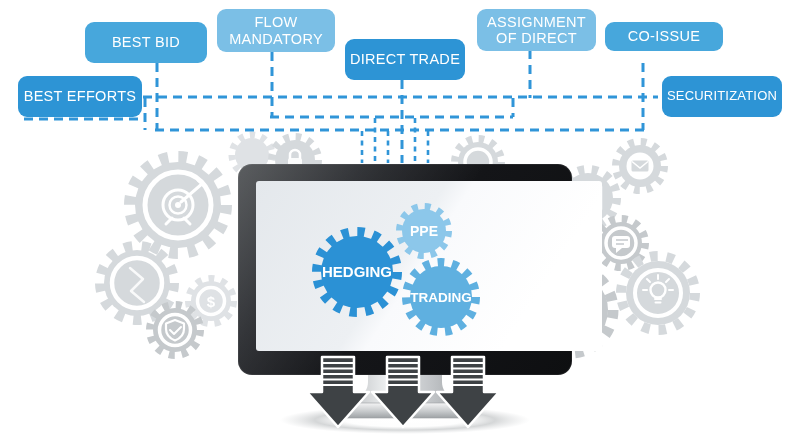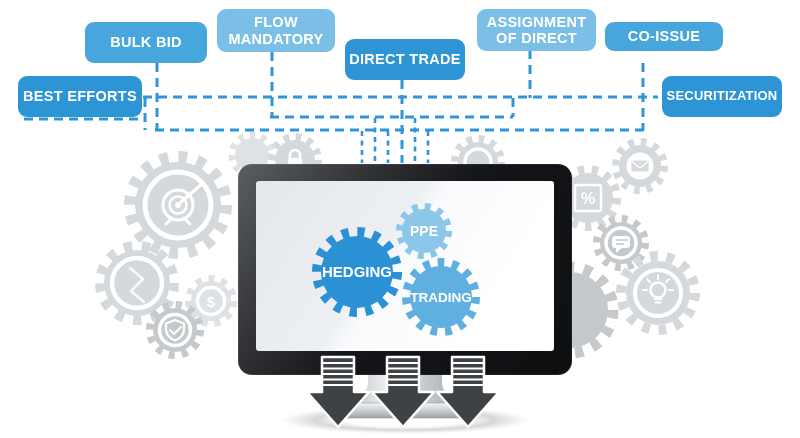--- a/index.html
+++ b/index.html
@@ -3,31 +3,31 @@
 <meta charset="utf-8">
 <style>
   html,body{margin:0;padding:0;background:#fff;}
   #stage{position:relative;width:800px;height:438px;overflow:hidden;background:#fff;
          font-family:"Liberation Sans","DejaVu Sans",sans-serif;}
   svg.layer{position:absolute;left:0;top:0;}
   #bg-gears{z-index:1;}
   #connectors{z-index:2;}
   #bottom-assembly{z-index:2;}
   .node{position:absolute;z-index:3;display:flex;align-items:center;justify-content:center;
-        text-align:center;border-radius:9px;color:#fff;font-weight:700;font-size:14.5px;
+        text-align:center;border-radius:9px;color:#fff;font-weight:400;font-size:14.5px;
         letter-spacing:.3px;line-height:1.12;padding:2px 4px;box-sizing:border-box;}
   .node.small-label{font-size:13px;letter-spacing:.2px;}
   #monitor{position:absolute;left:238px;top:164px;width:334px;height:211px;z-index:3;
            border-radius:14px;
            background:linear-gradient(125deg,#3c3f42 0%,#24262a 26%,#141518 52%,#0e0f11 100%);
            box-shadow:inset 0 0 0 1px rgba(255,255,255,.07);}
   #monitor::before{content:"";position:absolute;inset:0;border-radius:14px;
            background:linear-gradient(125deg,rgba(255,255,255,.16) 0%,rgba(255,255,255,.05) 32%,rgba(255,255,255,0) 52%);}
   #screen{position:absolute;left:18px;top:17px;width:298px;height:170px;border-radius:3px;
-           background:linear-gradient(123deg,#e4e8ec 0%,#edf0f3 42%,#f9fafc 48%,#ffffff 78%);}
+           background:linear-gradient(123deg,#e4e8ec 0%,#edf0f3 42%,#f9fafc 48%,#ffffff 78%);padding-left:48px;}
   #screen-gears{position:absolute;left:0;top:0;}
   .gear-label{fill:#fff;font-weight:700;text-anchor:middle;
               font-family:"Liberation Sans","DejaVu Sans",sans-serif;}
   .g-light{fill:#d5d9dc;} .g-lighter{fill:#dfe2e5;} .g-dark{fill:#c5c9cc;}
   .t-light{stroke:#d5d9dc;} .t-lighter{stroke:#dfe2e5;} .t-dark{stroke:#c5c9cc;}
   .teeth{fill:none;}
   .ring{fill:none;stroke:#fff;}
   .wicon{stroke:#fff;fill:none;stroke-linecap:round;stroke-linejoin:round;}
   .glyph{fill:#fff;font-weight:700;text-anchor:middle;
          font-family:"Liberation Sans","DejaVu Sans",sans-serif;}
@@ -168,21 +168,21 @@
     <g fill="none" stroke-width="2.6" stroke-dasharray="5 4.5" style="stroke: rgb(48, 149, 216);">
       <path d="M362 131 V163"></path>
       <path d="M375 118 V163"></path>
       <path d="M388 131 V163"></path>
       <path d="M415 118 V163"></path>
       <path d="M428 131 V163"></path>
     </g>
   </svg>
 
   <div class="node" style="left: 85px; top: 22px; width: 122px; height: 41px; background-color: rgb(71, 167, 220);">
-    <span>BULK BID</span>
+    <span>BEST BID</span>
     </div>
   <div class="node" style="left: 217px; top: 9px; width: 118px; height: 43px; background-color: rgb(123, 191, 230);">
     <span>FLOW MANDATORY</span>
     </div>
   <div class="node" style="left: 345px; top: 39px; width: 120px; height: 41px; background-color: rgb(45, 148, 213);">
     <span>DIRECT TRADE</span>
     </div>
   <div class="node" style="left: 477px; top: 9px; width: 119px; height: 42px; background-color: rgb(123, 191, 230);">
     <span>ASSIGNMENT OF DIRECT</span>
     </div>

